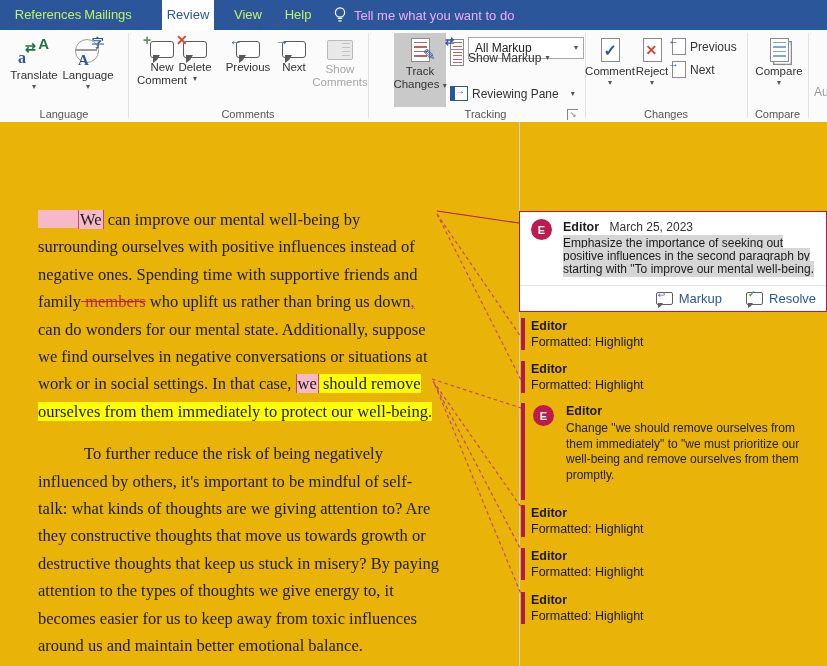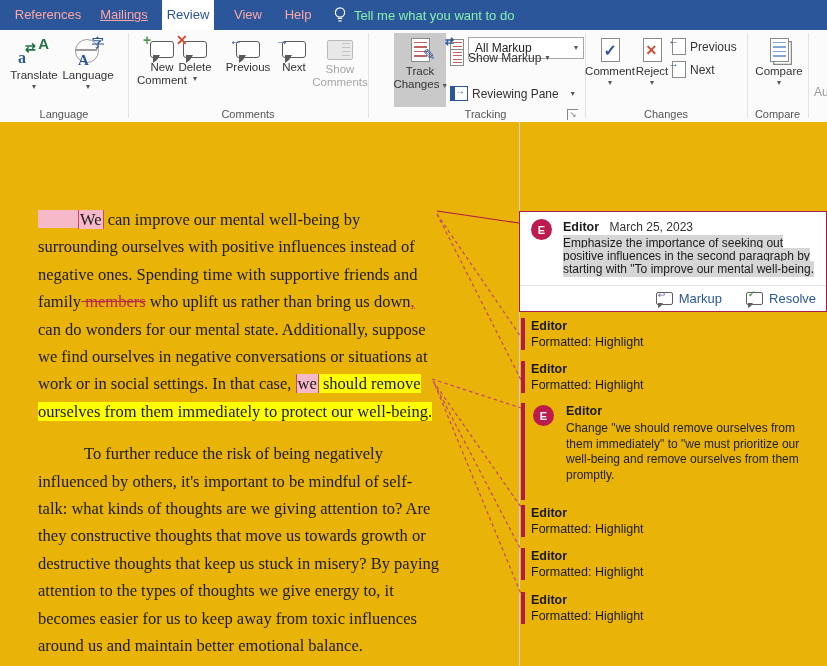--- a/index.html
+++ b/index.html
@@ -1,22 +1,22 @@
 <!DOCTYPE html>
 <html><head>
 <meta charset="utf-8">
 <style>
   html,body{margin:0;padding:0;background:#fff;font-family:"Liberation Sans",sans-serif;}
   .screen{position:relative;width:827px;height:666px;overflow:hidden;background:#fff;}
 
   
   .tabbar{position:absolute;left:0;top:0;width:827px;height:30px;background:#2b579a;}
-  .tab{position:absolute;top:0;height:30px;line-height:30px;color:#fca5a5;font-size:13px;text-align:center;cursor:default;}
+  .tab{position:absolute;top:0;height:30px;line-height:30px;color:#bef264;font-size:13px;text-align:center;cursor:default;}
   .tab.active{background:#fff;color:#2b579a;}
-  .tellme{position:absolute;left:333px;top:0;height:30px;display:flex;align-items:center;gap:7px;color:#86efac;font-size:13px;}
+  .tellme{position:absolute;left:333px;top:0;height:30px;display:flex;align-items:center;gap:7px;color:#f0abfc;font-size:13px;}
 
   
   .ribbon{position:absolute;left:0;top:30px;width:827px;height:92px;background:#fbfbfb;border-bottom:1px solid #d4d4d4;}
   .gsep{position:absolute;top:3px;height:85px;width:1px;background:#e2e2e2;}
   .glabel{position:absolute;top:78px;font-size:11px;color:#555;text-align:center;}
   .bigbtn{position:absolute;top:3px;display:flex;flex-direction:column;align-items:center;font-size:11.5px;color:#333;}
   .bigbtn .lbl{line-height:13px;text-align:center;white-space:nowrap;}
   .darr{font-size:8px;color:#555;line-height:9px;}
   .disabled, .disabled .lbl{color:#a6a6a6;}
   .selected-btn{background:#c9c9c9;}
@@ -99,21 +99,21 @@
   .inline-comment .author{position:absolute;left:41px;top:1px;font-weight:bold;font-size:12.5px;color:#1a1a1a;}
   .inline-comment .ctext{position:absolute;left:41px;top:18px;width:253px;font-size:12px;line-height:15.5px;color:#222;}
 </style>
 </head>
 <body>
 
 <div class="screen">
 
   <div class="tabbar">
     <div class="tab" style="left:10px;width:76px;">References</div>
-    <div class="tab" style="left:92px;width:64px;text-decoration:underline;">Mailings</div>
+    <div class="tab" style="left:76px;width:64px;">Mailings</div>
     <div class="tab active" style="left:162px;width:52px;">Review</div>
     <div class="tab" style="left:224px;width:48px;">View</div>
     <div class="tab" style="left:276px;width:44px;">Help</div>
     <div class="tellme">
       <svg width="14" height="19" viewBox="0 0 14 19">
         <circle cx="7" cy="6.5" r="4.6" stroke="#fff" stroke-width="1.2" fill="none"></circle>
         <path d="M4.8 12.5 H9.2 M5.4 14.8 H8.6" stroke="#fff" stroke-width="1.2"></path>
       </svg>
       <span>Tell me what you want to do</span>
     </div>

